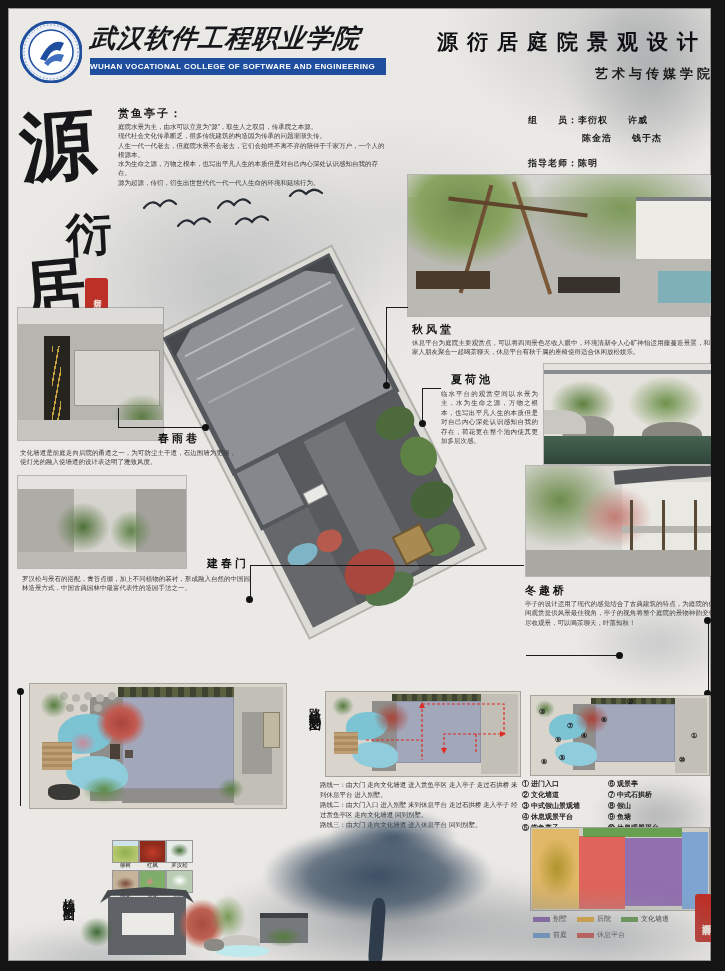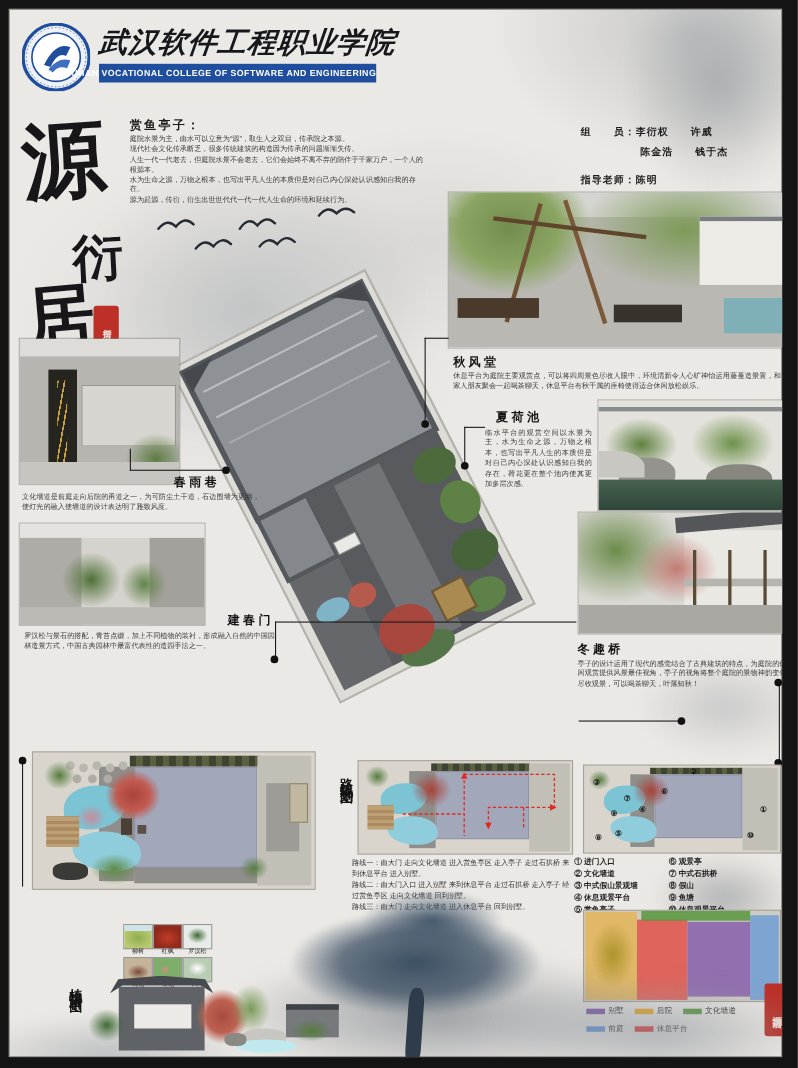--- a/index.html
+++ b/index.html
@@ -11,21 +11,21 @@
   radial-gradient(ellipse 300px 220px at 30% 30%, rgba(150,155,160,.20), transparent 72%),
   radial-gradient(ellipse 240px 150px at 55% 22%, rgba(140,146,152,.18), transparent 70%),
   #ebe9e5;
  box-shadow:inset 0 0 0 1px #9a9894}
 .abs{position:absolute}
 .wash{position:absolute;border-radius:50%;filter:blur(7px)}
 
 .logo{position:absolute;left:12px;top:13px;width:62px;height:62px}
 .college-cn{position:absolute;left:82px;top:13px;width:300px;font-family:"DejaVu Serif",serif;
  font-weight:bold;font-style:italic;font-size:26px;letter-spacing:1px;transform:skewX(-6deg);color:#17181c}
-.college-bar{position:absolute;left:82px;top:50px;width:252px;height:17px;display:flex;align-items:center;justify-content:flex-end}
+.college-bar{position:absolute;left:82px;top:50px;width:296px;height:17px;display:flex;align-items:center;justify-content:flex-start}
 .college-en{color:#fff;font-size:8px;font-weight:bold;letter-spacing:.4px;white-space:nowrap}
 .poster-title{position:absolute;left:420px;top:20px;width:288px;text-align:center;font-size:21px;
  font-weight:bold;letter-spacing:9px;color:#101014;font-family:"DejaVu Serif",serif}
 .dept{position:absolute;left:430px;top:57px;width:276px;text-align:right;font-size:13px;font-weight:bold;letter-spacing:4px}
 .program{position:absolute;left:430px;top:85px;width:276px;text-align:right;font-size:8px;font-weight:bold;letter-spacing:1px;color:#222}
 .team{position:absolute;left:520px;top:106px;width:190px;font-size:9px;font-weight:bold;letter-spacing:1px;color:#1c1c1c}
 .team .r2{margin-left:54px;margin-top:5px}
 .team .r3{margin-top:12px}
 
 .note-title{position:absolute;left:110px;top:98px;font-size:11px;font-weight:bold;letter-spacing:2px}
@@ -79,20 +79,22 @@
     <circle cx="31" cy="31" r="30" fill="#eef1f6" stroke="#1f4e9e" stroke-width="3"></circle>
     <circle cx="31" cy="31" r="22" fill="#ffffff" stroke="#1f4e9e" stroke-width="1.5"></circle>
     <path d="M20 38 Q31 16 44 22 L40 30 Q32 26 26 40 Z" fill="#1f4e9e"></path>
     <path d="M24 42 Q34 30 44 34 L41 41 Q33 38 28 45 Z" fill="#3f6fbe"></path>
     <circle cx="31" cy="31" r="27" fill="none" stroke="#1f4e9e" stroke-width=".6" stroke-dasharray="1.5,2"></circle>
   </svg>
   <div class="college-cn">武汉软件工程职业学院</div>
   <div class="college-bar" style="background: rgb(31, 78, 158);">
     <span class="college-en">WUHAN VOCATIONAL COLLEGE OF SOFTWARE AND ENGINEERING</span>
   </div>
+  <div class="poster-title">源衍居庭院景观设计</div>
+  <div class="dept">艺术与传媒学院</div>
   <div class="team">
     <div><span>组　　员：</span><span>李衍权　　许威</span></div>
     <div class="r2">陈金浩　　钱于杰</div>
     <div class="r3"><span>指导老师：</span><span>陈明</span></div>
   </div>
 
   <div class="note-title">赏鱼亭子：</div>
   <div class="note-body">
     <div>庭院水景为主，由水可以立意为“源”，取生人之双目，传承院之本源。</div>
     <div>现代社会文化传承断乏，很多传统建筑的构造因为传承的问题渐渐失传。</div>

